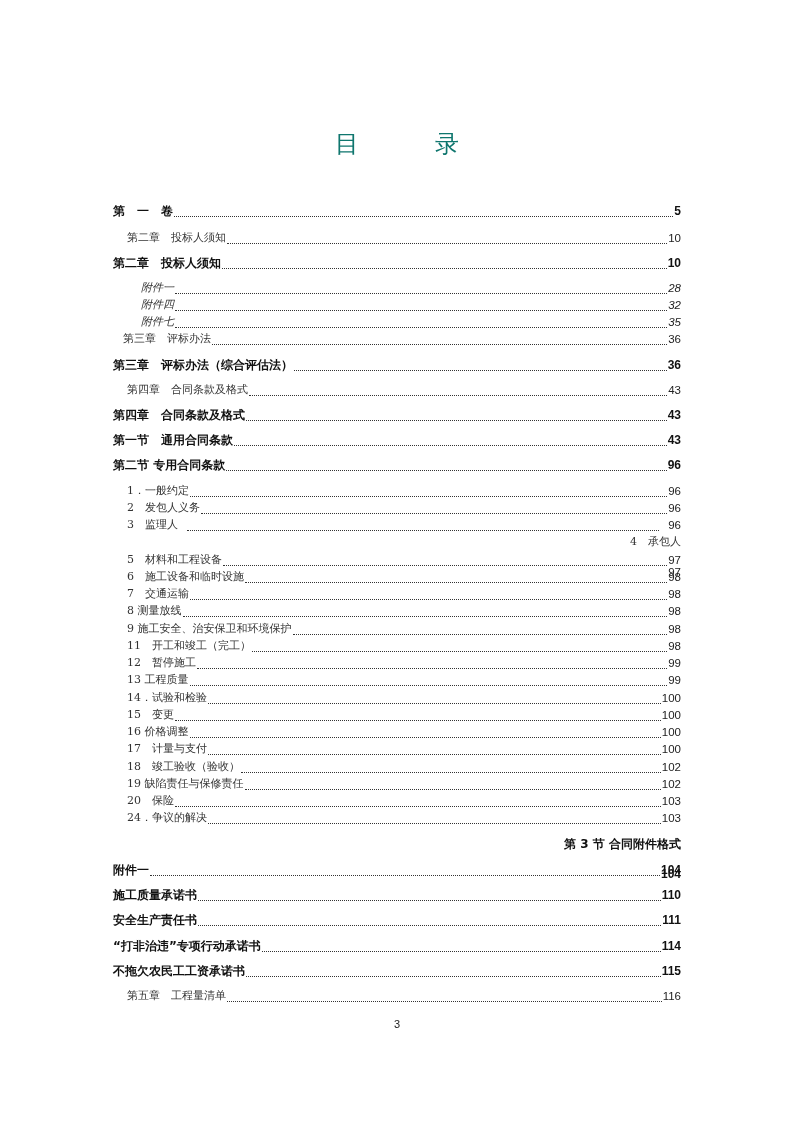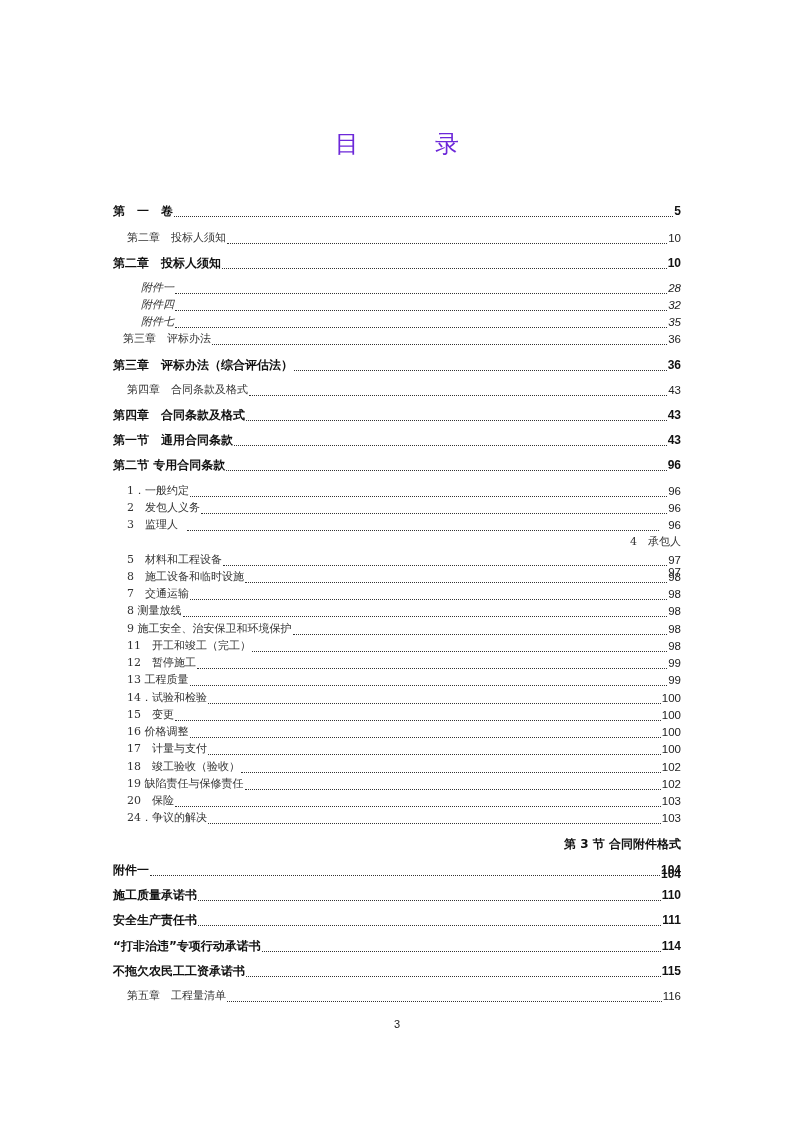--- a/index.html
+++ b/index.html
@@ -1,20 +1,20 @@
 <!DOCTYPE html>
 <html><head>
 <meta charset="utf-8">
 <style>
   html, body { margin: 0; padding: 0; background: #ffffff; }
   body { width: 794px; height: 1123px; position: relative; overflow: hidden;
          font-family: "DejaVu Serif", "Liberation Serif", serif; color: #111; }
   .title { position: absolute; top: 128px; left: 0; width: 794px; text-align: center;
            font-family: "DejaVu Sans", sans-serif; font-size: 24px; letter-spacing: 26px;
-           text-indent: 26px; color: #6d28d9; }
+           text-indent: 26px; color: #0f766e; }
   .toc { position: absolute; left: 113px; width: 568px; top: 0; }
   .row { position: absolute; left: 0; width: 568px; display: flex; align-items: flex-end;
          white-space: nowrap; line-height: 16px; }
   .row .label { flex: 0 0 auto; }
   .row .dots { flex: 1 1 auto; overflow: hidden; margin: 0 1px; position: relative; height: 14px; }
   .row .dots::before { content: ""; position: absolute; left: 0; right: 0; bottom: 2px;
                        border-bottom: 1.5px dotted #333; }
   .row .page { flex: 0 0 auto; font-family: "Liberation Sans", "DejaVu Sans", sans-serif; }
   .lvl1 { font-family: "DejaVu Sans", sans-serif; font-weight: bold; font-size: 12px; }
   .lvl1 .page { font-weight: bold; font-size: 12px; }
@@ -113,21 +113,21 @@
       <span class="label">4　承包人</span>
       <span class="dots"></span>
       <span class="page">97</span>
     </div>
     <div class="row lvl2 ind1" style="top: 552px;">
       <span class="label">5　材料和工程设备</span>
       <span class="dots"></span>
       <span class="page">97</span>
     </div>
     <div class="row lvl2 ind1" style="top: 569px;">
-      <span class="label">8　施工设备和临时设施</span>
+      <span class="label">6　施工设备和临时设施</span>
       <span class="dots"></span>
       <span class="page">98</span>
     </div>
     <div class="row lvl2 ind1" style="top: 586px;">
       <span class="label">7　交通运输</span>
       <span class="dots"></span>
       <span class="page">98</span>
     </div>
     <div class="row lvl2 ind1" style="top: 603px;">
       <span class="label">8 测量放线</span>

